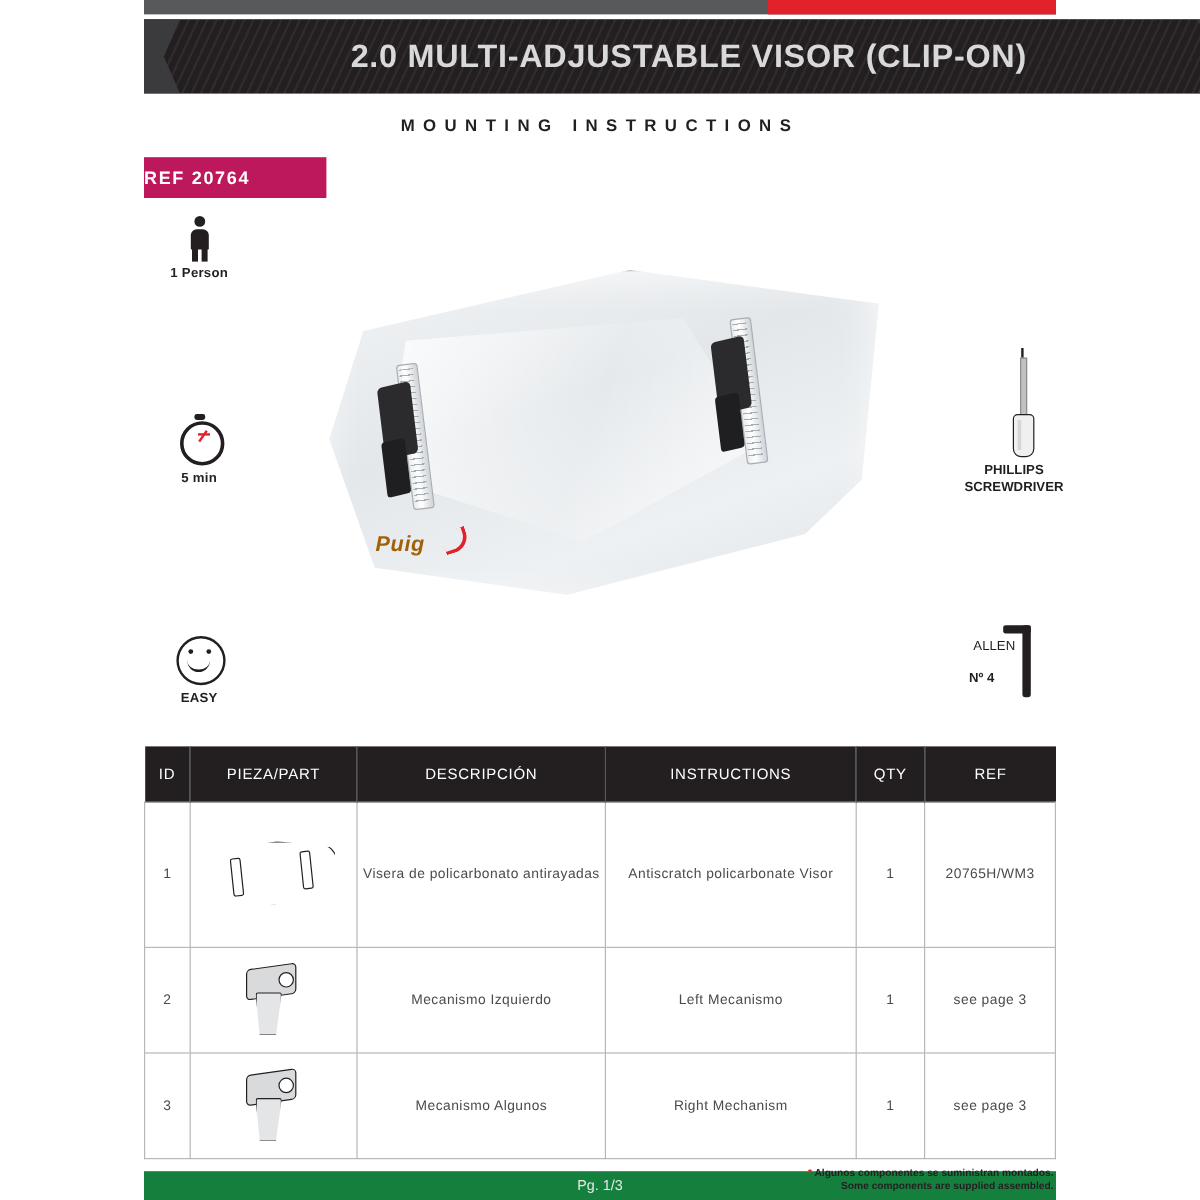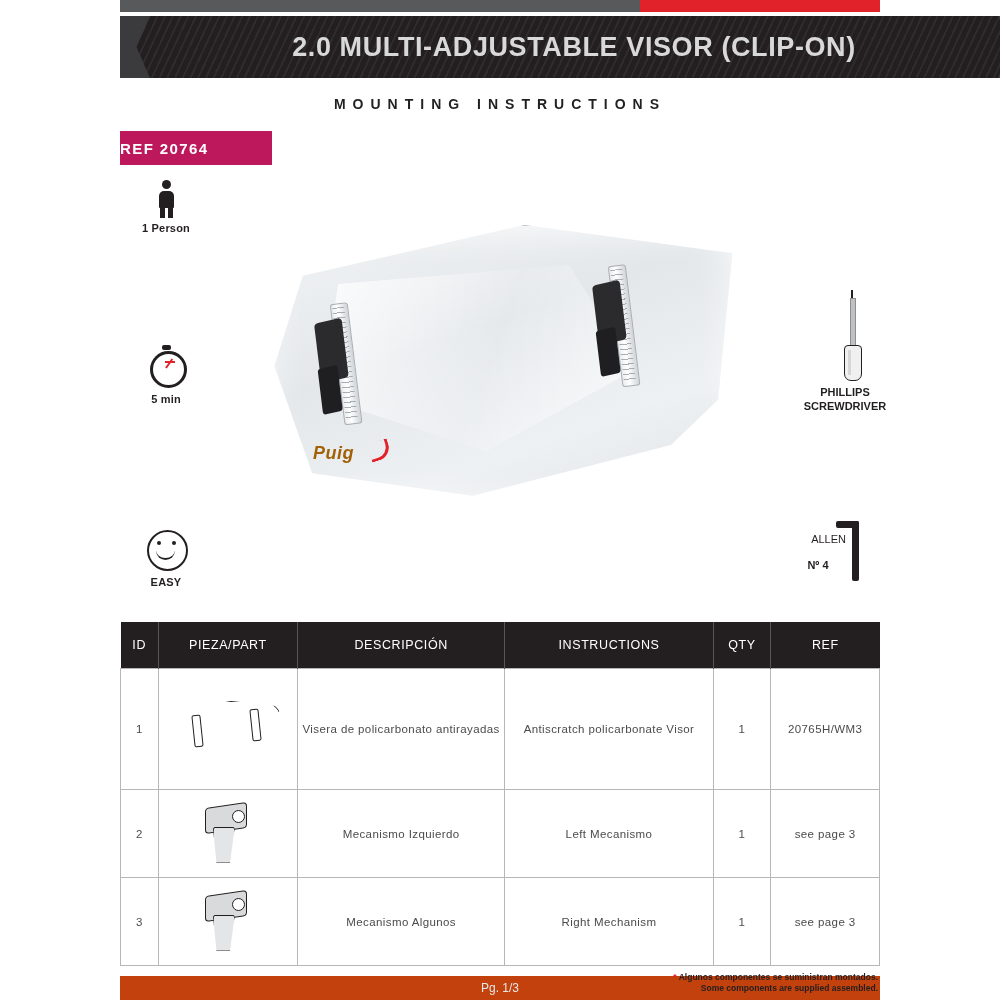--- a/index.html
+++ b/index.html
@@ -385,21 +385,21 @@
     background: #e3e5e7; border: 1.3px solid #231f20;
     border-radius: 2px;
     clip-path: polygon(0 0, 100% 0, 78% 100%, 16% 100%);
   }
 
   
   .footer {
     position: absolute;
     left: 120px; top: 976px;
     width: 760px; height: 24px;
-    background: #c2410c;
+    background: #15803d;
   }
   .footer .pg {
     position: absolute; left: 0; top: 0; width: 760px; height: 24px;
     display: flex; align-items: center; justify-content: center;
     font-size: 12px; color: #e8e8e8;
   }
   .footnote {
     position: absolute;
     right: 122px; top: 972px;
     text-align: right;

